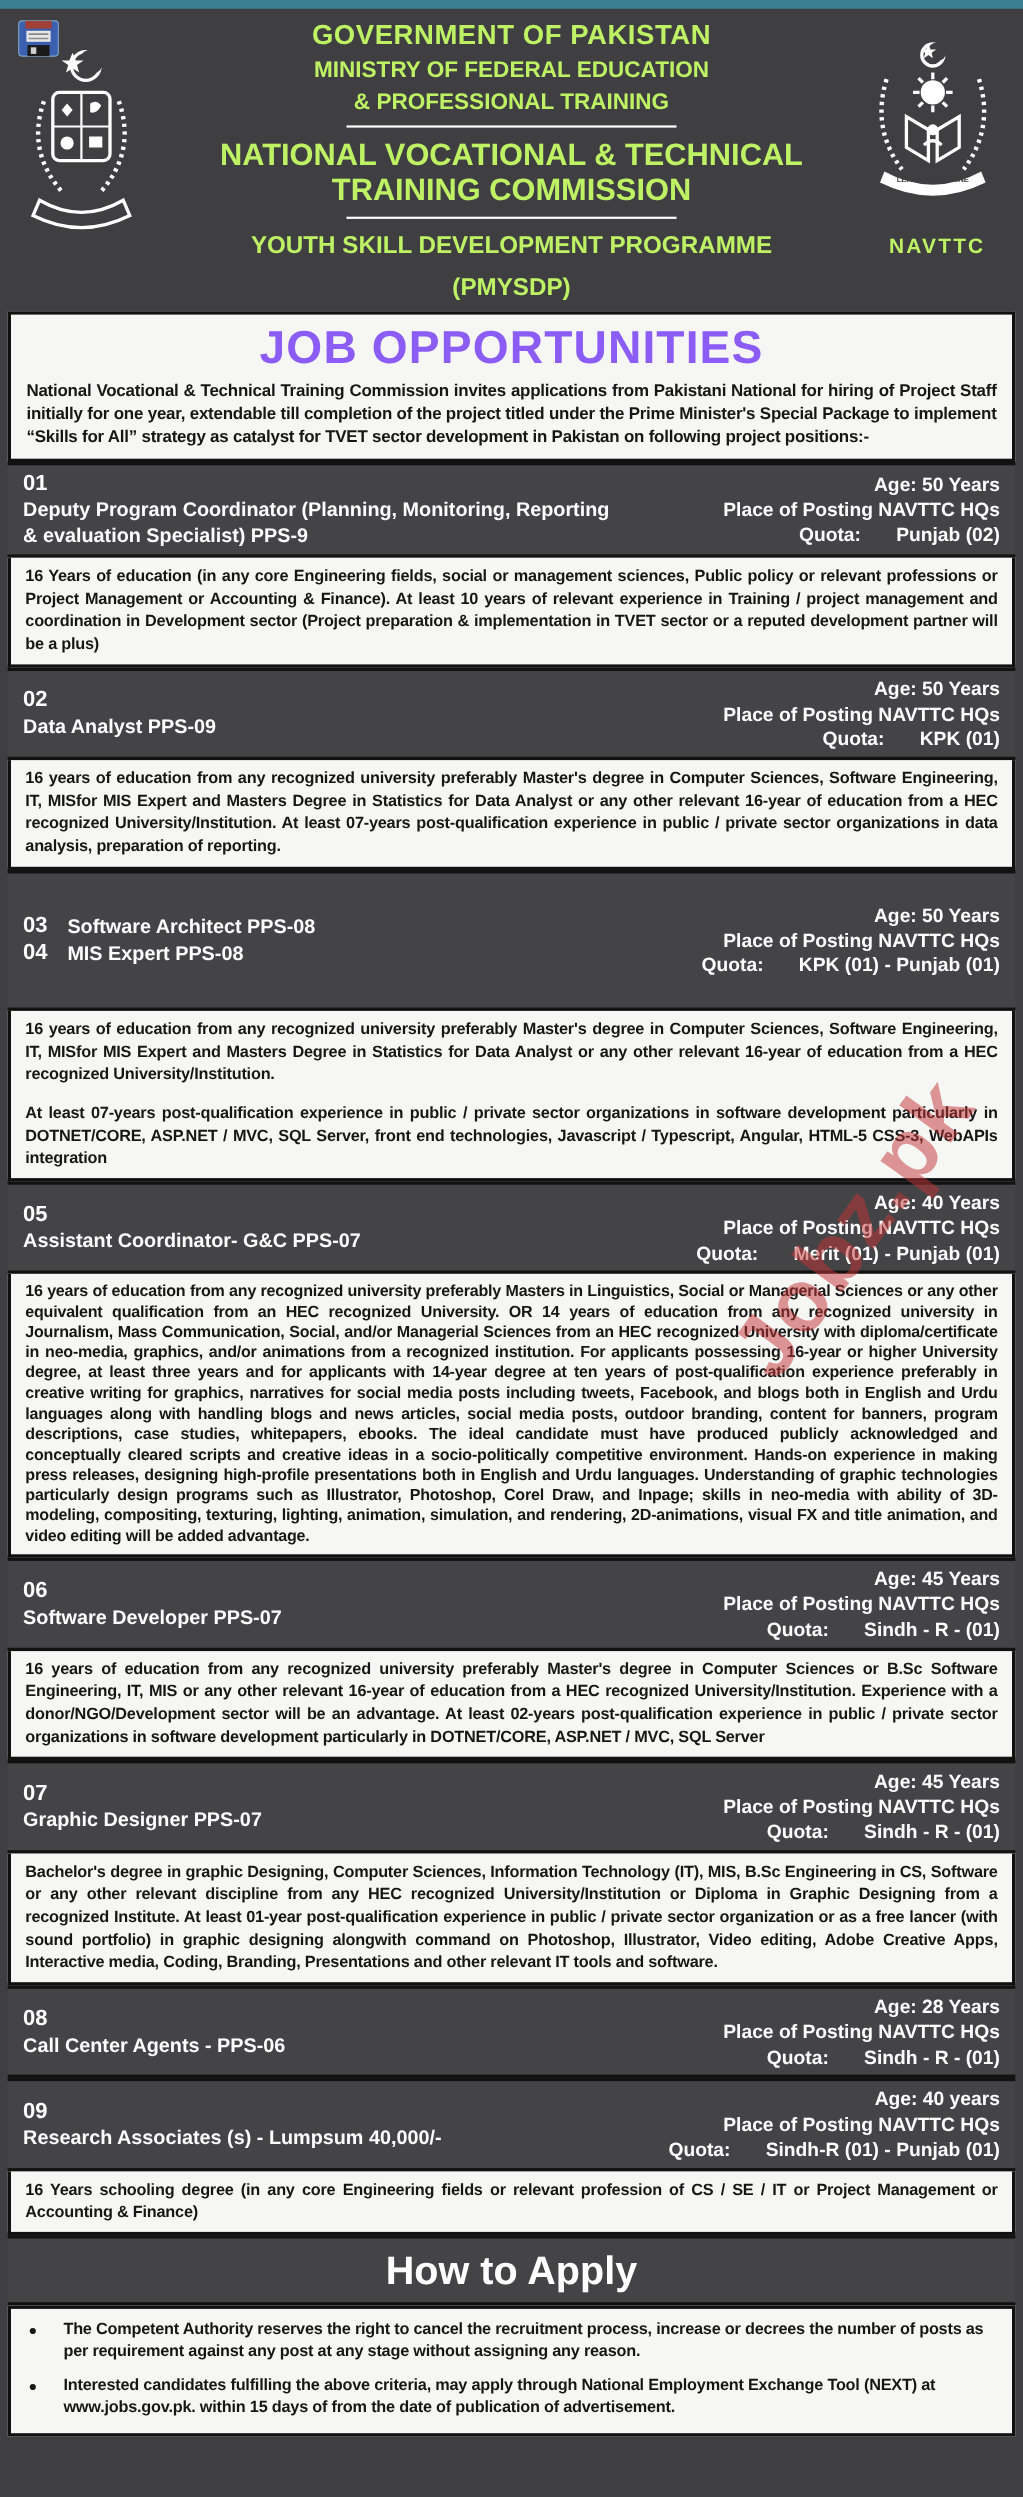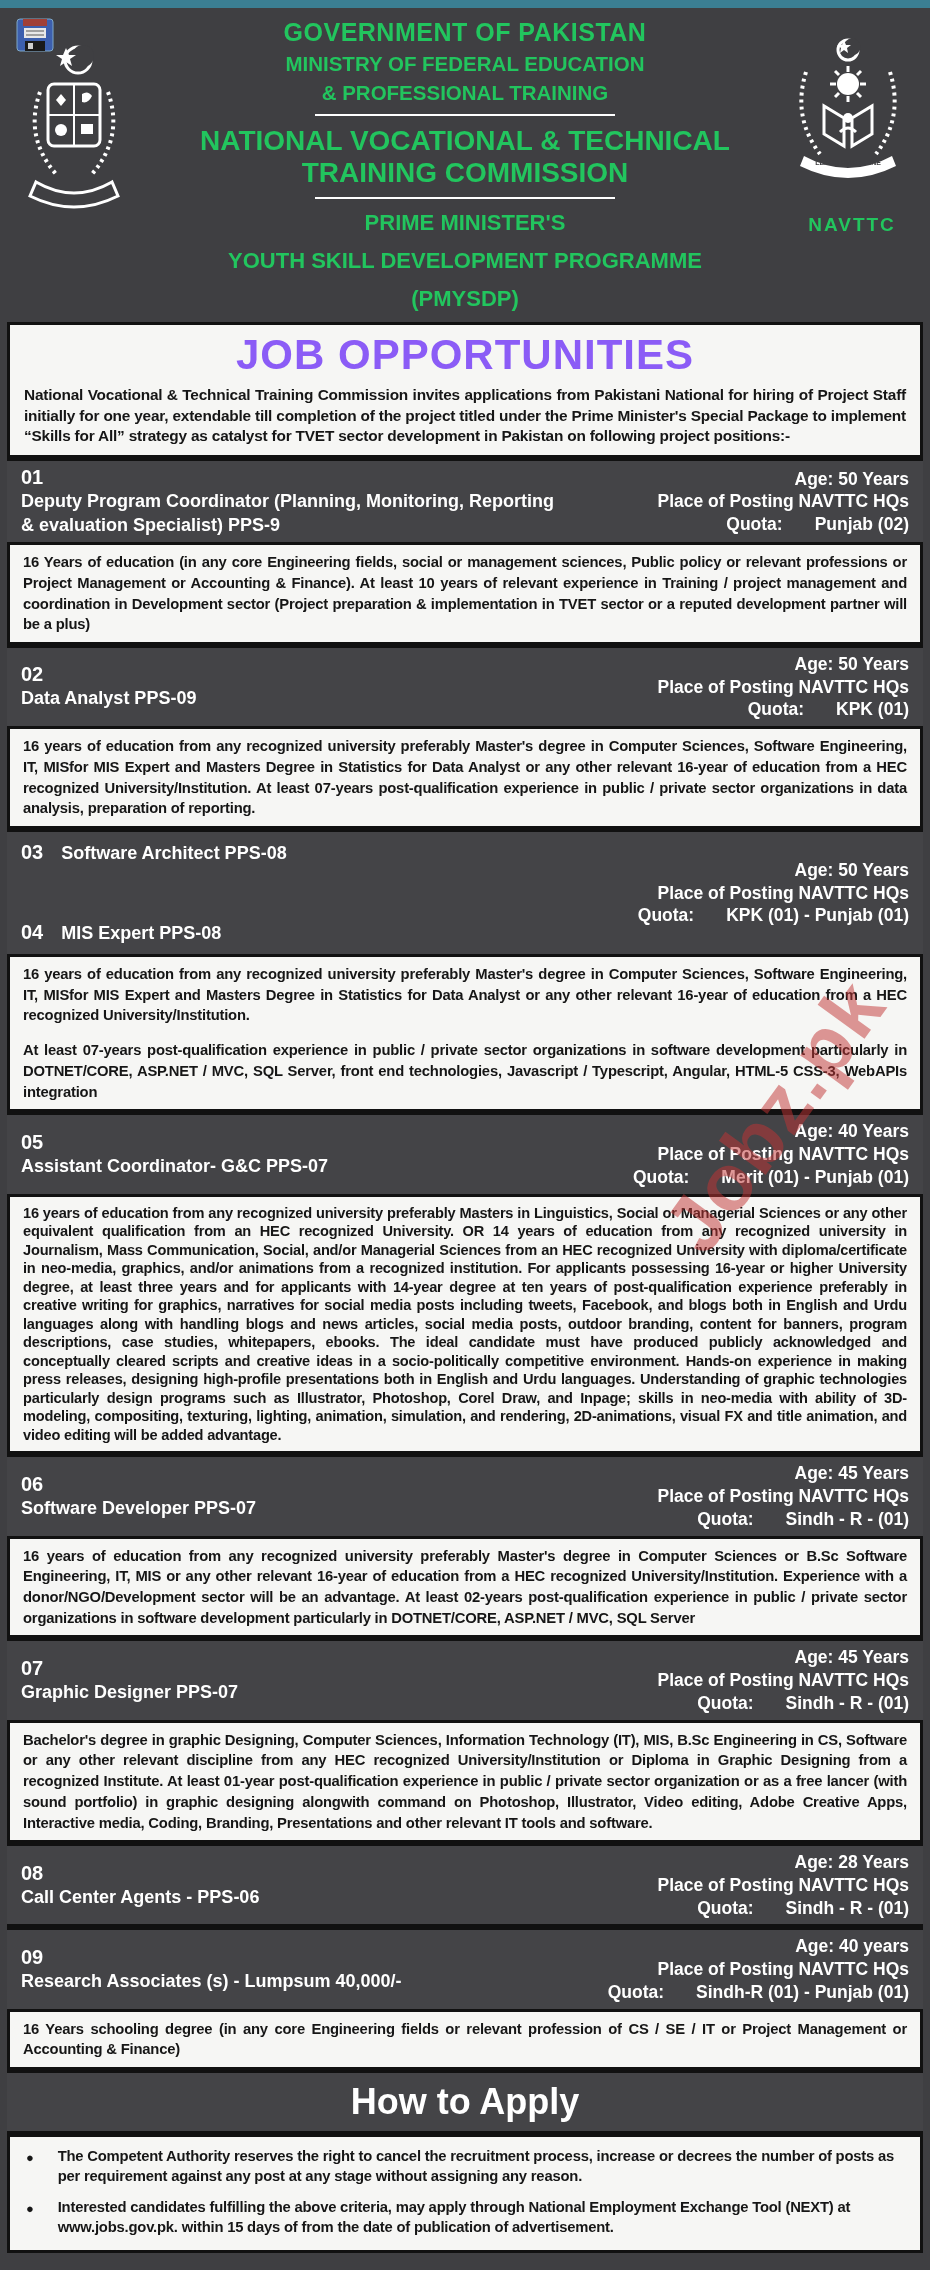--- a/index.html
+++ b/index.html
@@ -4,21 +4,21 @@
 <style>
   :root{
     --teal-strip:#3b7f93; --header-bg:#3f3f42; --band-bg:#444447;
     --paper:#f6f6f4; --border:#111111; --watermark-red:#c23434;
   }
   *{box-sizing:border-box; margin:0; padding:0;}
   body{width:930px; margin:0; background:#222; font-family:"Liberation Sans","DejaVu Sans",sans-serif;}
   .page{width:930px; height:2270px; background:var(--header-bg); display:flex; flex-direction:column; overflow:hidden; position:relative;}
   .strip{height:8px; background:var(--teal-strip); flex:0 0 auto;}
   
-  .hdr{display:flex; align-items:flex-start; justify-content:space-between; padding:10px 14px 8px; color:#22c55e; position:relative;}
+  .hdr{display:flex; align-items:flex-start; justify-content:space-between; padding:10px 14px 8px; color:#bef264; position:relative;}
   .hdr-center{flex:1; text-align:center; padding:0 4px;}
   .gov{font-size:25px; font-weight:800; letter-spacing:.5px;}
   .ministry{font-size:20.5px; font-weight:800; line-height:1.18; margin-top:5px;}
   .divider{width:300px; height:2px; background:#fff; margin:9px auto;}
   .commission{font-size:28px; font-weight:800; line-height:1.12;}
   .programme{font-size:22px; font-weight:800; line-height:1.28; margin-top:10px;}
   .emblem-box{width:128px; flex:0 0 auto; text-align:center; padding-top:14px;}
   .navttc-label{font-size:19px; font-weight:800; letter-spacing:2px; margin-top:2px;}
   .floppy{position:absolute; top:10px; left:16px; width:38px; height:34px; cursor:pointer;}
   
@@ -31,21 +31,21 @@
         padding:5px 14px; border-top:3px solid var(--border); border-bottom:3px solid var(--border); min-height:64px;}
   .jleft{display:flex; align-items:flex-start; max-width:540px;flex-direction:column;}
   .num{font-size:20px; font-weight:800; margin-right:18px; flex:0 0 auto;}
   .jtl{font-size:18px; font-weight:700; line-height:1.3; padding-top:1px;}
   .jinfo{text-align:right; font-size:17.5px; font-weight:700; line-height:1.3; white-space:nowrap;}
   .quota{display:flex; justify-content:flex-end; gap:32px;}
   .desc{padding:7px 13px; font-size:14.8px; font-weight:700; line-height:1.4; text-align:justify; letter-spacing:-.2px; border-top:none;}
   .desc p + p{margin-top:14px;}
   .desc.tight{line-height:1.27; font-size:14.6px;}
   .band34{min-height:128px; align-items:stretch;}
-  .band34 .jleft{flex-direction:column; justify-content:space-between; padding:4px 0;}
+  .band34 .jleft{flex-direction:column; justify-content:center; padding:4px 0;}
   .band34 .jrow{display:flex;}
   .band34 .jinfo{align-self:center;}
   .howto{background:var(--band-bg); color:#fff; text-align:center; font-size:36px; font-weight:800;
          padding:8px 0; border-top:3px solid var(--border); border-bottom:3px solid var(--border);}
   .bullets{display:flex; flex-direction:column; gap:11px; padding:10px 16px 12px;}
   .bullet{display:flex; gap:24px; font-size:14.8px; font-weight:700; line-height:1.35; letter-spacing:-.2px;}
   .dot::before{content:"●"; font-size:13px; position:relative; top:1px;}
   .watermark{position:absolute; left:560px; top:1070px; width:430px; text-align:center;
              font-size:80px; font-weight:800; letter-spacing:2px; color:var(--watermark-red); opacity:.5;
              transform:rotate(-54deg); z-index:4; pointer-events:none;}
@@ -91,21 +91,20 @@
     </div>
 
     <div class="hdr-center">
       <div class="gov">GOVERNMENT OF PAKISTAN</div>
       <div class="ministry">MINISTRY OF FEDERAL EDUCATION</div>
       <div class="ministry">&amp; PROFESSIONAL TRAINING</div>
       <div class="divider"></div>
       <div class="commission">NATIONAL VOCATIONAL &amp; TECHNICAL</div>
       <div class="commission">TRAINING COMMISSION</div>
       <div class="divider"></div>
-      <div class="programme">PRIME MINISTER'S</div>
       <div class="programme">YOUTH SKILL DEVELOPMENT PROGRAMME</div>
       <div class="programme">(PMYSDP)</div>
     </div>
 
     <div class="emblem-box">
       <svg viewBox="0 0 120 180" width="120" height="180">
         <g stroke="#fff" fill="none">
           <circle cx="60" cy="18" r="10" stroke-width="3"></circle>
           <circle cx="64" cy="15" r="8.5" fill="#3f3f42" stroke="none"></circle>
           <polygon points="56,8 58,13 63,13 59,16 60,21 56,18 52,21 53,16 49,13 54,13" fill="#fff" stroke="none"></polygon>

